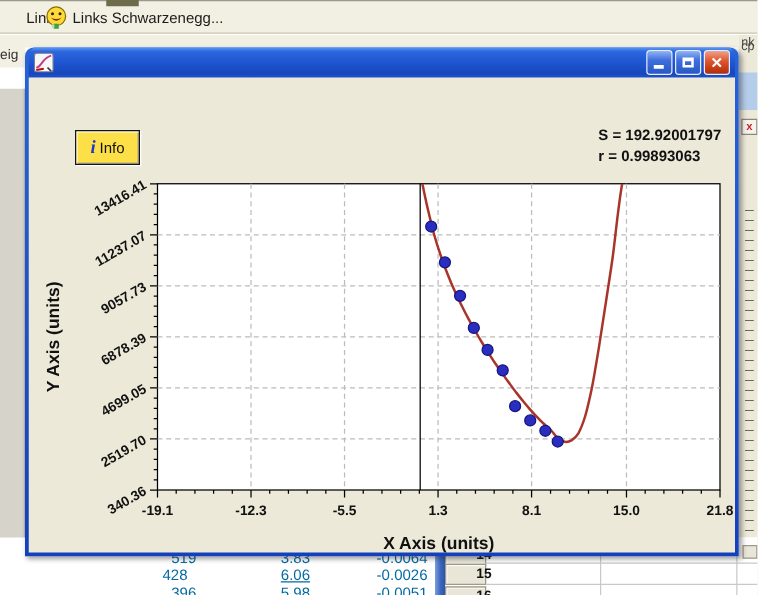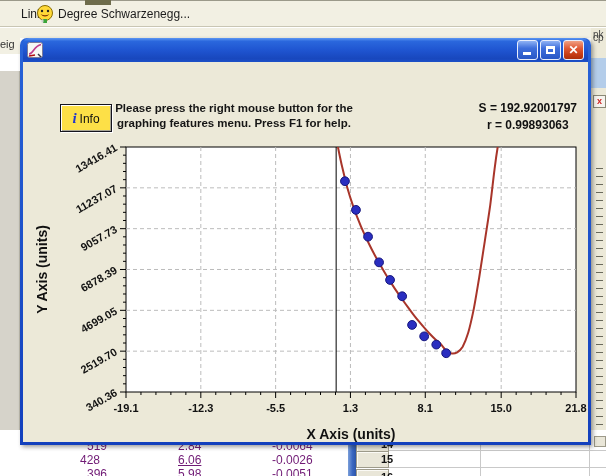--- a/index.html
+++ b/index.html
@@ -20,21 +20,21 @@
 
   .right-strip { position:absolute; left:591px; top:28px; width:15px; height:412px; background:#ece9d8; }
   .right-frag-nk { position:absolute; left:593px; top:29px; font-size:10px; color:#444; }
   .right-frag-cp { position:absolute; left:593px; top:32px; font-size:10px; color:#444; }
   .right-blue-band { position:absolute; left:591px; top:58px; width:15px; height:30px; background:#b4cdea; }
   .right-x-btn { position:absolute; left:593px; top:95px; width:13px; height:13px; background:#f6f3ee; border:1px solid #8a8876; color:#c22; font-size:9px; line-height:11px; text-align:center; font-weight:bold; }
   .right-ruler { position:absolute; left:596px; top:168px; width:7px; height:264px;
     background:repeating-linear-gradient(180deg, #6a6a5c 0 1px, transparent 1px 8px); }
 
   .bottom-area { position:absolute; left:0; top:430px; width:606px; height:46px; background:#ffffff; }
-  .num-cell { position:absolute; font-size:12px; color:#701a75; text-align:left; width:70px; white-space:nowrap; }
+  .num-cell { position:absolute; font-size:12px; color:#0369a1; text-align:right; width:70px; white-space:nowrap; }
   .splitter { position:absolute; left:348px; top:430px; width:8px; height:46px; background:linear-gradient(90deg,#7b9fd9,#3a67c2 55%,#2c55a8); }
   .sheet { position:absolute; left:356px; top:430px; width:250px; height:46px; background:#ffffff; }
   .rowhead { position:absolute; left:0; width:33px; height:17px; background:#e9e6d8; border:1px solid #9d9a8a; box-shadow:inset 1px 1px 0 #fbfaf5; font-size:11px; font-weight:bold; color:#111; text-align:center; line-height:15px;padding-left:24px; }
   .sheet-vline { position:absolute; top:0; width:1px; height:46px; background:#c9c9c9; }
   .sheet-hline { position:absolute; left:33px; width:217px; height:1px; background:#c9c9c9; }
   .sheet-corner { position:absolute; left:594px; top:436px; width:12px; height:11px; background:#e9e6d8; border:1px solid #9d9a8a; }
 
   
   .xp-window { position:absolute; left:20px; top:38px; width:571px; height:407px;
     background:linear-gradient(180deg,#2863d8,#1340bd); border-radius:7px 7px 0 0;
@@ -50,56 +50,56 @@
   .min-glyph { position:absolute; left:5px; bottom:4px; width:8px; height:3px; background:#fff; }
   .max-glyph { position:absolute; left:5px; top:5px; width:9px; height:8px; border:2px solid #fff; border-top-width:3px; }
 
   .client { position:relative; width:565px; height:380px; background:#ece9d8; }
 
   .info-btn { position:absolute; left:37px; top:42px; width:52px; height:28px; background:#fde047;
     border:1px solid #14141e; box-shadow:inset 1px 1px 0 #ffffff, inset -1px -1px 0 #a8a593, 1px 1px 0 #fff;
     font-size:12px; color:#111; text-align:center; line-height:26px; }
   .info-i { font-family:"Liberation Serif", serif; font-style:italic; font-weight:bold; color:#2236cc; font-size:15px; margin-right:3px; }
   .msg { position:absolute; left:85px; top:39px; width:252px; font-size:11.5px; font-weight:bold; color:#161616; text-align:center; line-height:15px; }
-  .stats { position:absolute; right:11px; top:38px; text-align:center; font-size:12px; font-weight:bold; color:#111; line-height:17px; white-space:nowrap; }
+  .stats { position:absolute; right:11px; top:38px; text-align:left; font-size:12px; font-weight:bold; color:#111; line-height:17px; white-space:nowrap; }
 
   .chart-wrap { position:absolute; left:10px; top:77px; width:565px; height:303px; }
 </style>
 </head>
 <body>
 
 <div class="top-band"></div>
 <div class="top-dark-chip"></div>
 <div class="top-band-2"></div>
 <span class="links-label">Links</span>
 <svg class="buddy" viewBox="0 0 18 20">
   <circle cx="9" cy="9" r="7.5" fill="#ffd937" stroke="#8a6d00" stroke-width="1"></circle>
   <circle cx="6" cy="7" r="1.2" fill="#222"></circle>
     <circle cx="12" cy="7" r="1.2" fill="#222"></circle>
   <path d="M4.5 10 Q9 15 13.5 10 Q9 12.5 4.5 10 Z" fill="#7a2d00"></path>
   <rect x="7" y="15" width="4" height="4" fill="#3aa53a"></rect>
   <rect x="5.5" y="15.5" width="2" height="3" fill="#d0d0d0"></rect>
 </svg>
-<span class="buddy-link">Degree Schwarzenegg...</span>
+<span class="buddy-link">Links Schwarzenegg...</span>
 
 <div class="left-frag-top">eig</div>
 <div class="left-frag-btn">at</div>
 <div class="left-strip"></div>
 
 <div class="right-strip"></div>
 <span class="right-frag-nk">nk</span>
 <span class="right-frag-cp">cp</span>
 <div class="right-blue-band"></div>
 <div class="right-x-btn">x</div>
 <div class="right-ruler"></div>
 
 <div class="bottom-area">
 
   <span class="num-cell" style="left:87px; top:9px;">519</span>
-  <span class="num-cell" style="left:178px;top:9px;">2.84</span>
+  <span class="num-cell" style="left:178px;top:9px;">3.83</span>
   <span class="num-cell" style="left:272px;top:9px;">-0.0064</span>
   <span class="num-cell" style="left:80px; top:23px;">428</span>
   <span class="num-cell" style="left:178px;top:23px;text-decoration:underline;">6.06</span>
   <span class="num-cell" style="left:272px;top:23px;">-0.0026</span>
   <span class="num-cell" style="left:87px; top:37px;">396</span>
   <span class="num-cell" style="left:178px;top:37px;">5.98</span>
   <span class="num-cell" style="left:272px;top:37px;">-0.0051</span>
 </div>
 <div class="splitter"></div>
 <div class="sheet">
@@ -126,24 +126,20 @@
       </div>
     <div class="winbtn btn-max">
         <span class="max-glyph"></span>
       </div>
     <div class="winbtn btn-close">✕</div>
   </div>
 
   <div class="client">
     <div class="info-btn"><span class="info-i">i</span><span>Info</span></div>
 
-    <div class="msg">
-      <div>Please press the right mouse button for the</div>
-      <div>graphing features menu.  Press F1 for help.</div>
-    </div>
 
     <div class="stats">
       <div>S = 192.92001797</div>
       <div>r = 0.99893063</div>
     </div>
 
     <div class="chart-wrap">
       <svg id="chart-svg" width="565" height="303">
           <defs>
             <clipPath id="pbclip">

